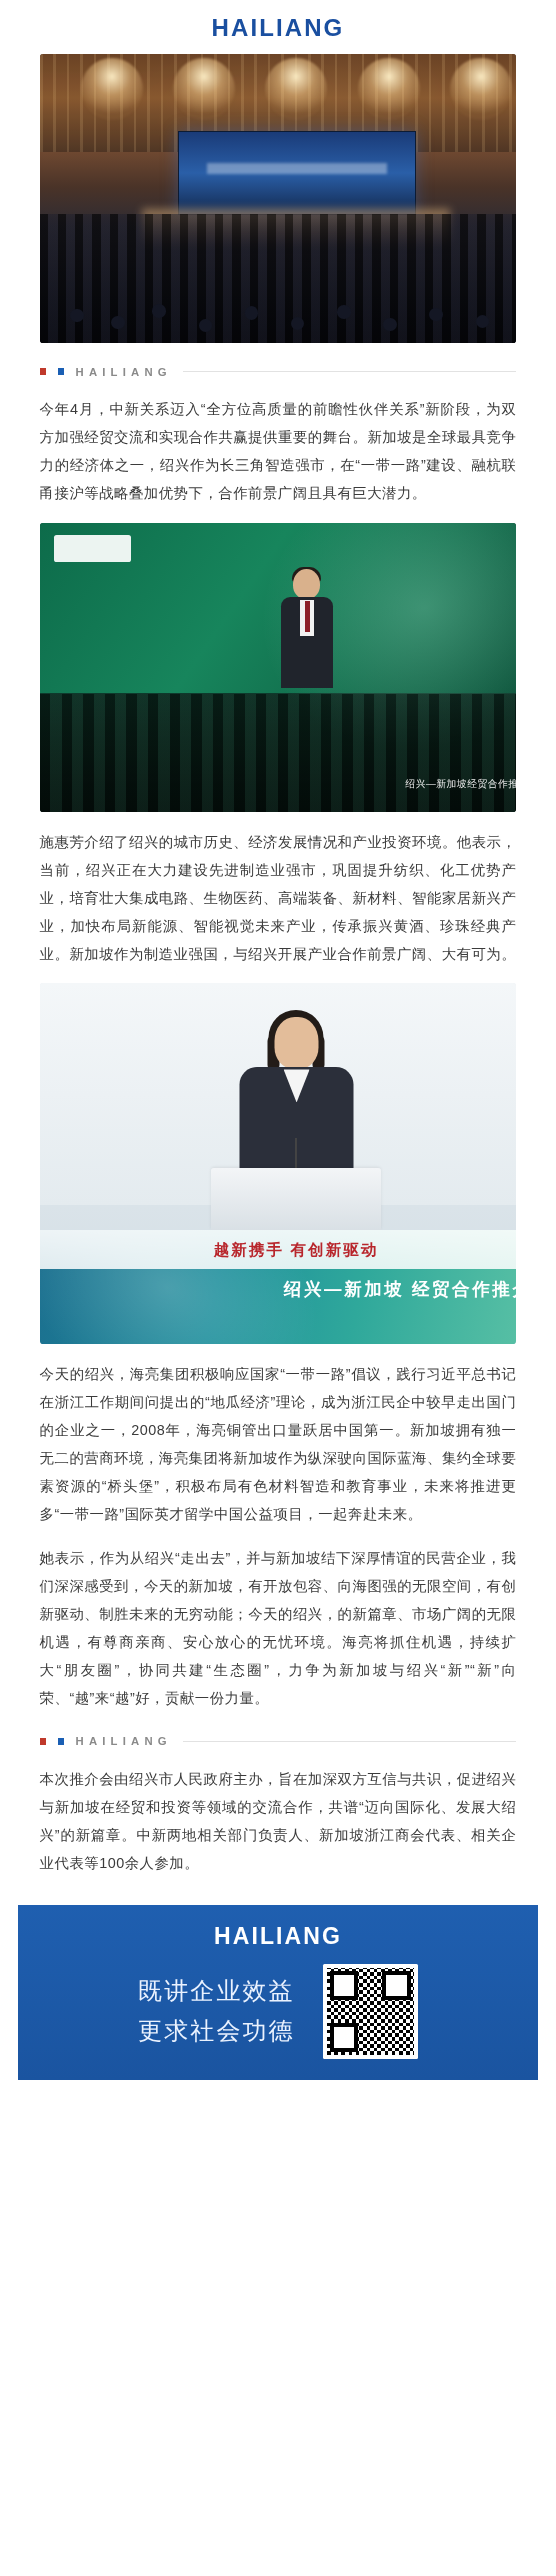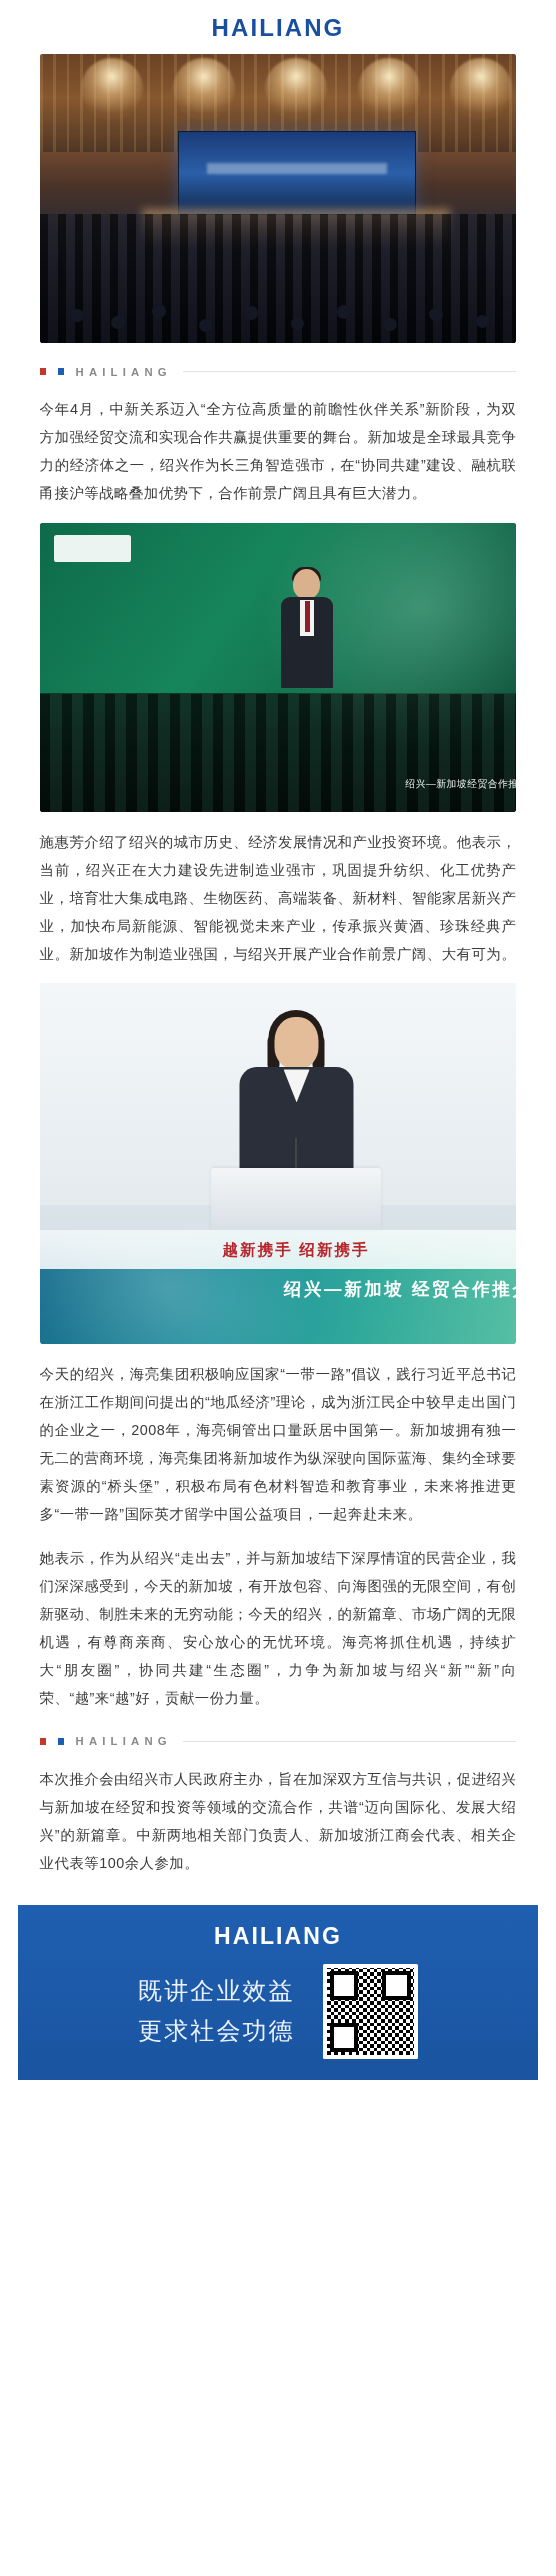--- a/index.html
+++ b/index.html
@@ -306,21 +306,21 @@
   </div>
 
 
   <div class="divider">
     <span class="sq"></span>
     <span class="sq b"></span>
     <span class="dtext">HAILIANG</span>
     <span class="dline"></span>
   </div>
 
-  <div class="para">今年4月，中新关系迈入“全方位高质量的前瞻性伙伴关系”新阶段，为双方加强经贸交流和实现合作共赢提供重要的舞台。新加坡是全球最具竞争力的经济体之一，绍兴作为长三角智造强市，在“协同共建”建设、融杭联甬接沪等战略叠加优势下，合作前景广阔且具有巨大潜力。</div>
+  <div class="para">今年4月，中新关系迈入“全方位高质量的前瞻性伙伴关系”新阶段，为双方加强经贸交流和实现合作共赢提供重要的舞台。新加坡是全球最具竞争力的经济体之一，绍兴作为长三角智造强市，在“一带一路”建设、融杭联甬接沪等战略叠加优势下，合作前景广阔且具有巨大潜力。</div>
 
   <div class="photo-wrap" style="margin-top:15.5px;">
     <div class="photo photo-forum">
       <div class="forum-screen"></div>
       <div class="forum-badge"></div>
       <div class="forum-person">
         <div class="hair"></div>
           <div class="head"></div>
           <div class="body"></div>
         <div class="shirt"></div>
@@ -341,21 +341,21 @@
           <div class="hair2"></div>
           <div class="hair3"></div>
         <div class="head"></div>
           <div class="body"></div>
           <div class="collar"></div>
       </div>
       <div class="sp-mic"></div>
       <div class="sp-podium"></div>
       <div class="sp-banner">
         <div class="sp-banner-top">
-          <span>越新携手 绍新携手</span>
+          <span>越新携手 有创新驱动</span>
         </div>
         <div class="sp-banner-text">绍兴—新加坡
 经贸合作推介会</div>
       </div>
     </div>
   </div>
 
   <div class="para">今天的绍兴，海亮集团积极响应国家“一带一路”倡议，践行习近平总书记在浙江工作期间问提出的“地瓜经济”理论，成为浙江民企中较早走出国门的企业之一，2008年，海亮铜管出口量跃居中国第一。新加坡拥有独一无二的营商环境，海亮集团将新加坡作为纵深驶向国际蓝海、集约全球要素资源的“桥头堡”，积极布局有色材料智造和教育事业，未来将推进更多“一带一路”国际英才留学中国公益项目，一起奔赴未来。</div>
 
   <div class="para">她表示，作为从绍兴“走出去”，并与新加坡结下深厚情谊的民营企业，我们深深感受到，今天的新加坡，有开放包容、向海图强的无限空间，有创新驱动、制胜未来的无穷动能；今天的绍兴，的新篇章、市场广阔的无限机遇，有尊商亲商、安心放心的无忧环境。海亮将抓住机遇，持续扩大“朋友圈”，协同共建“生态圈”，力争为新加坡与绍兴“新”“新”向荣、“越”来“越”好，贡献一份力量。</div>

